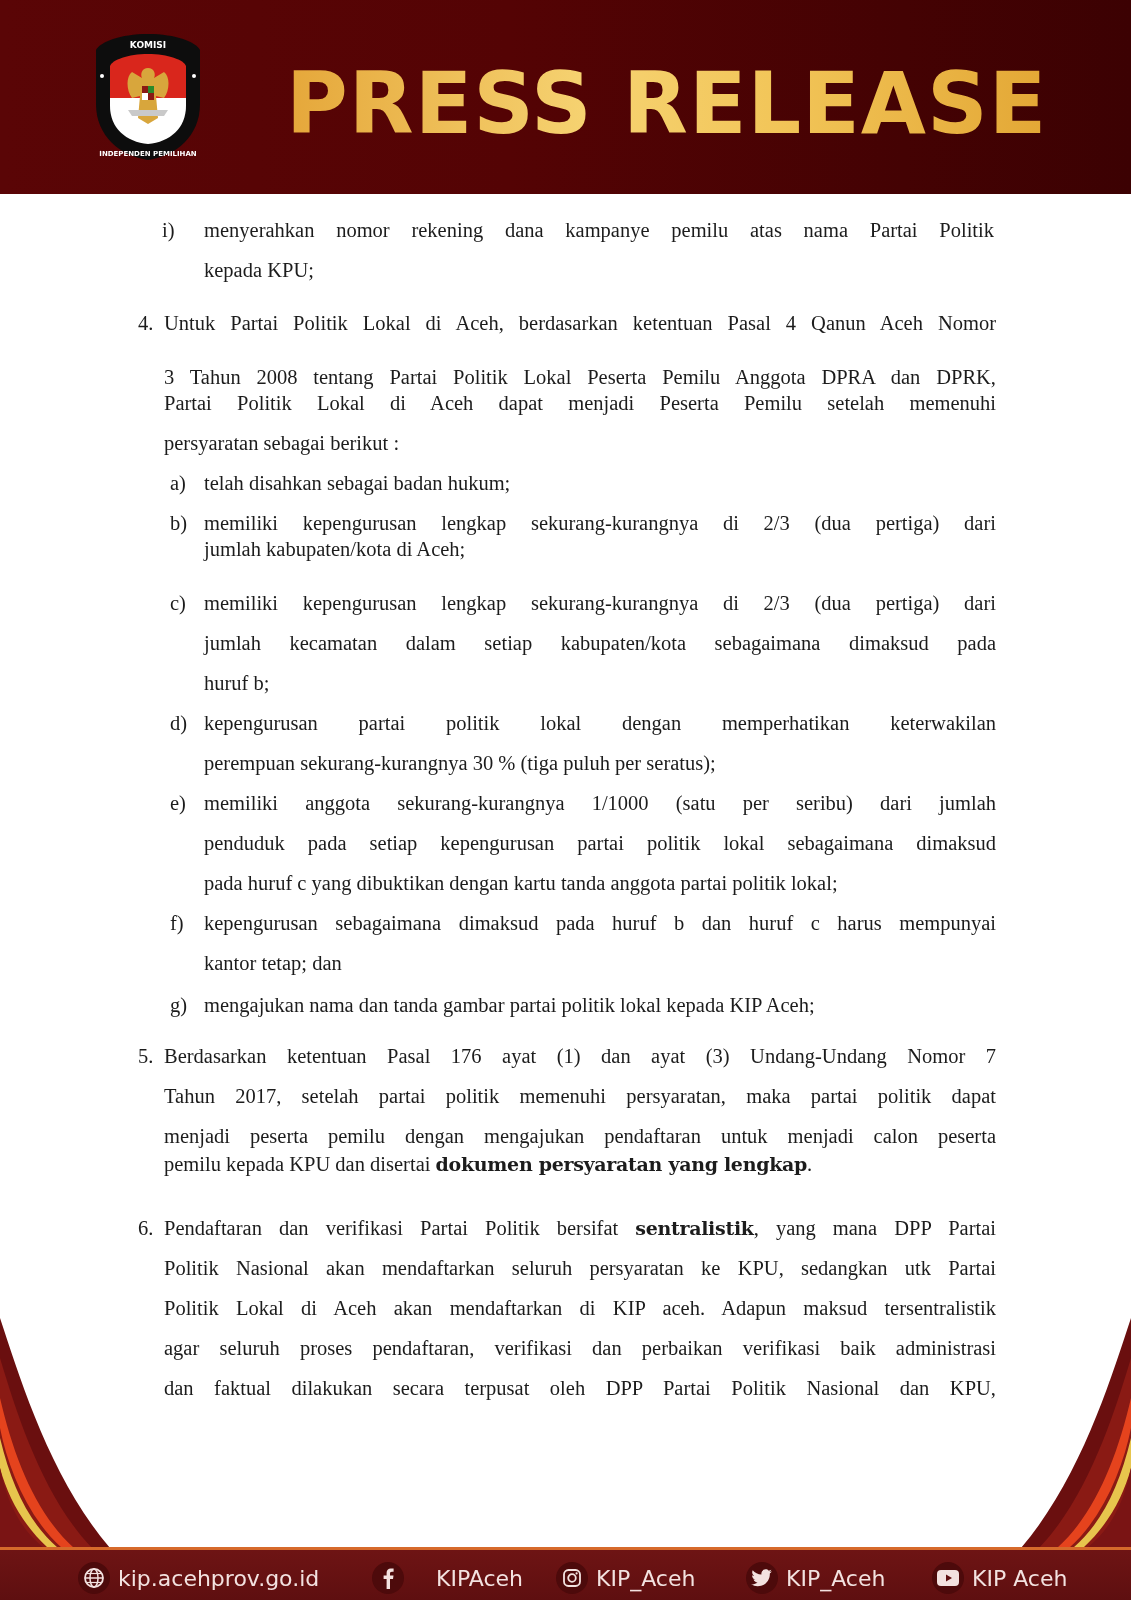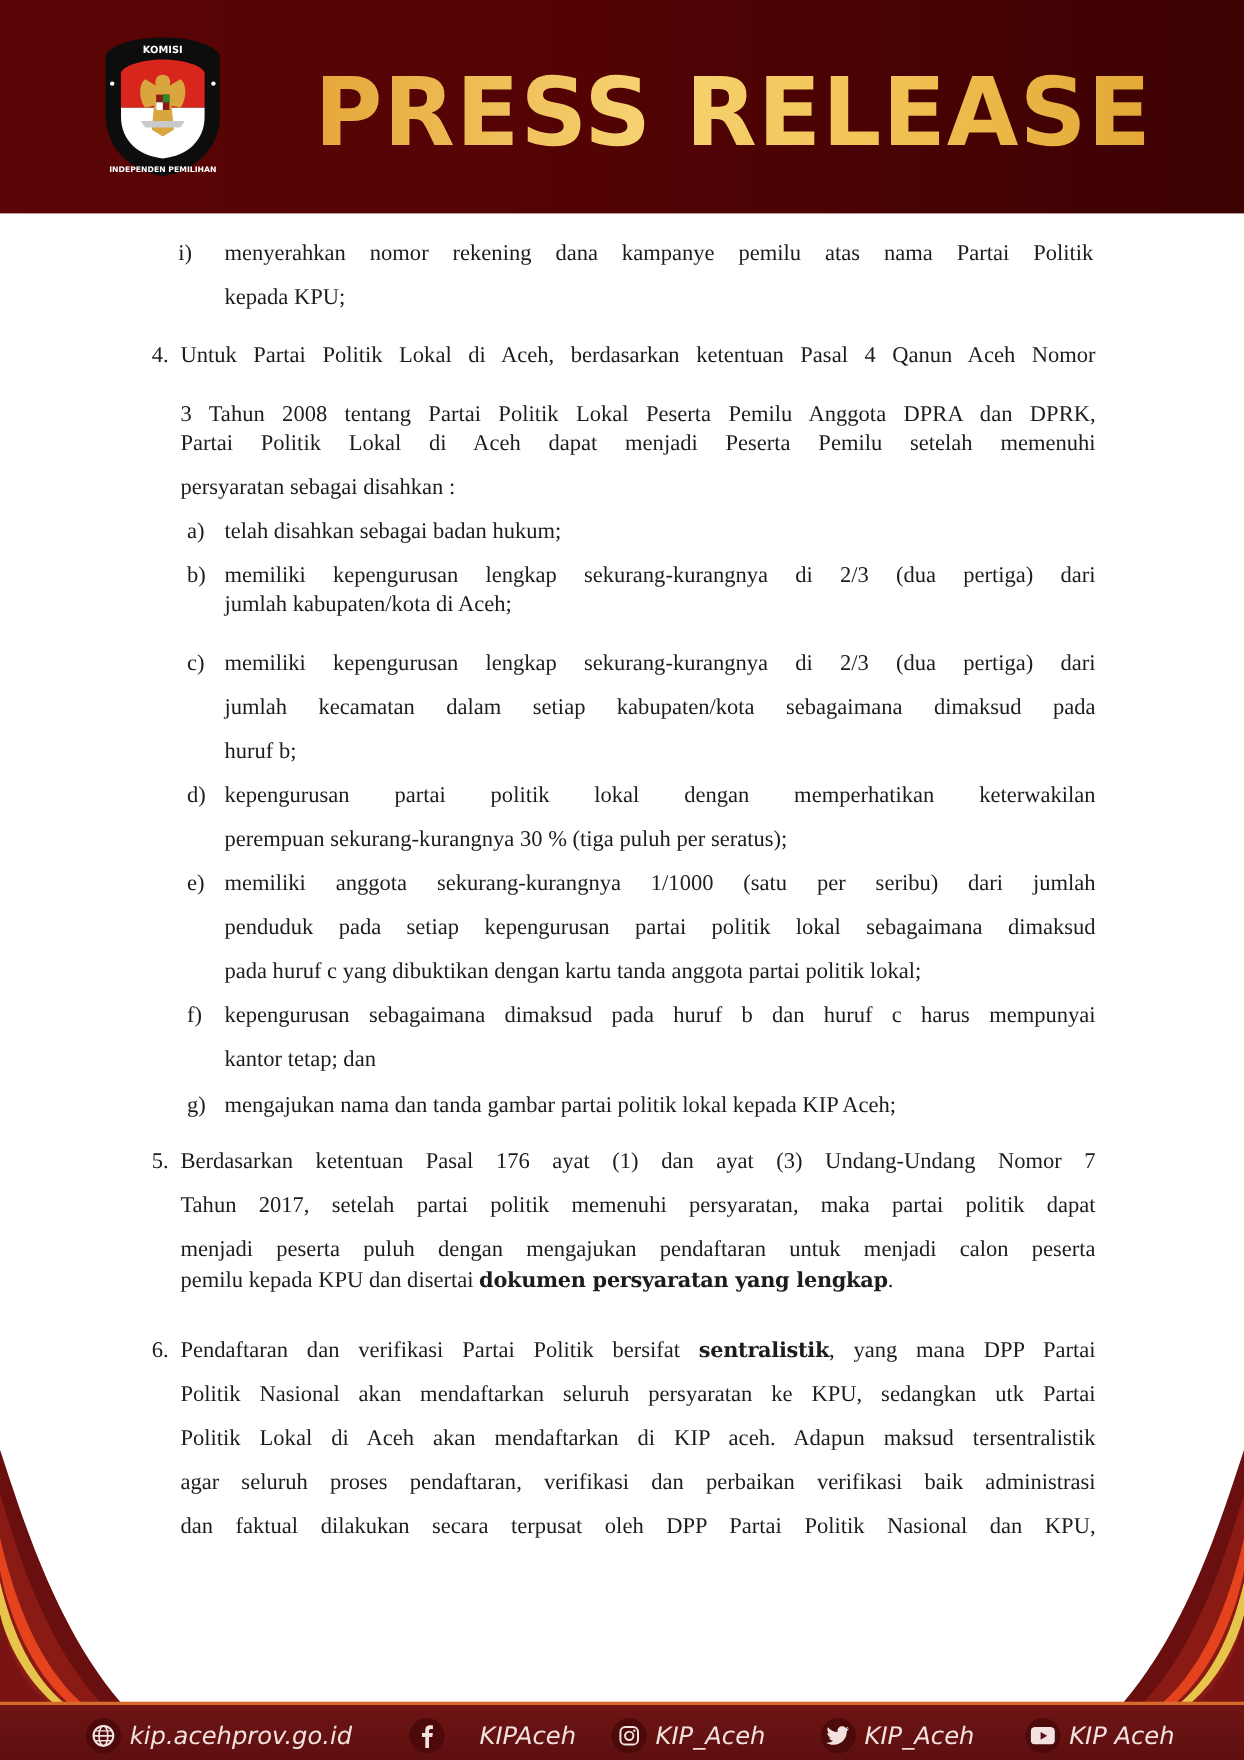--- a/index.html
+++ b/index.html
@@ -35,21 +35,20 @@
     position: absolute; top: 1487px; left: 0; width: 1079px; text-align: left;
     font-family: "Liberation Sans", sans-serif; font-weight: bold; font-size: 19px; color: #1a1a1a; margin-top: 47px;
   }
 
   
   .swoosh { position: absolute; bottom: 52px; }
   .footer {
     position: absolute; left: 0; top: 1547px; width: 1131px; height: 53px;
     background: linear-gradient(180deg, #6e1414 0%, #5e0f10 100%);
     border-top: 3px solid #d66a2b;
-    font-style: italic;
   }
   .footer-item {
     position: absolute; top: 10px; height: 36px; display: flex; align-items: center;
     font-family: "DejaVu Sans", sans-serif; font-size: 22px; color: #f3e2e0; white-space: nowrap;
   }
   .footer-icon {
     width: 32px; height: 32px; border-radius: 50%; background: #4d0a0b;
     display: inline-flex; align-items: center; justify-content: center; margin-right: 8px;
   }
 </style>
@@ -79,21 +78,21 @@
 <div>
 
   <div class="marker" style="left:162px;top:218px;">i)</div>
   <div class="line just" style="left:204px;top:218px;width:790px;">menyerahkan nomor rekening dana kampanye pemilu atas nama Partai Politik</div>
   <div class="line" style="left:204px;top:258px;">kepada KPU;</div>
 
   <div class="marker" style="left:138px;top:311px;">4.</div>
   <div class="line just" style="left:164px;top:311px;width:832px;">Untuk Partai Politik Lokal di Aceh, berdasarkan ketentuan Pasal 4 Qanun Aceh Nomor</div>
   <div class="line just" style="left:164px;top:365px;width:832px;">3 Tahun 2008 tentang Partai Politik Lokal Peserta Pemilu Anggota DPRA dan DPRK,</div>
   <div class="line just" style="left:164px;top:391px;width:832px;">Partai Politik Lokal di Aceh dapat menjadi Peserta Pemilu setelah memenuhi</div>
-  <div class="line" style="left:164px;top:431px;">persyaratan sebagai disahkan :</div>
+  <div class="line" style="left:164px;top:431px;">persyaratan sebagai berikut :</div>
 
   <div class="marker" style="left:170px;top:471px;">a)</div>
   <div class="line" style="left:204px;top:471px;">telah disahkan sebagai badan hukum;</div>
 
   <div class="marker" style="left:170px;top:511px;">b)</div>
   <div class="line just" style="left:204px;top:511px;width:792px;">memiliki kepengurusan lengkap sekurang-kurangnya di 2/3 (dua pertiga) dari</div>
   <div class="line" style="left:204px;top:537px;">jumlah kabupaten/kota di Aceh;</div>
 
   <div class="marker" style="left:170px;top:591px;">c)</div>
   <div class="line just" style="left:204px;top:591px;width:792px;">memiliki kepengurusan lengkap sekurang-kurangnya di 2/3 (dua pertiga) dari</div>
@@ -112,21 +111,21 @@
   <div class="marker" style="left:170px;top:911px;">f)</div>
   <div class="line just" style="left:204px;top:911px;width:792px;">kepengurusan sebagaimana dimaksud pada huruf b dan huruf c harus mempunyai</div>
   <div class="line" style="left:204px;top:951px;">kantor tetap; dan</div>
 
   <div class="marker" style="left:170px;top:993px;">g)</div>
   <div class="line" style="left:204px;top:993px;">mengajukan nama dan tanda gambar partai politik lokal kepada KIP Aceh;</div>
 
   <div class="marker" style="left:138px;top:1044px;">5.</div>
   <div class="line just" style="left:164px;top:1044px;width:832px;">Berdasarkan ketentuan Pasal 176 ayat (1) dan ayat (3)  Undang-Undang Nomor 7</div>
   <div class="line just" style="left:164px;top:1084px;width:832px;">Tahun 2017, setelah partai politik memenuhi persyaratan, maka partai politik dapat</div>
-  <div class="line just" style="left:164px;top:1124px;width:832px;">menjadi peserta puluh dengan mengajukan pendaftaran untuk menjadi calon peserta</div>
+  <div class="line just" style="left:164px;top:1124px;width:832px;">menjadi peserta pemilu dengan mengajukan pendaftaran untuk menjadi calon peserta</div>
   <div class="line" style="left:164px;top:1142px;margin-top:10px;"><span>pemilu kepada KPU dan disertai </span><b>dokumen persyaratan yang lengkap</b><span>.</span></div>
 
   <div class="marker" style="left:138px;top:1216px;">6.</div>
   <div class="line just" style="left:164px;top:1216px;width:832px;"><span>Pendaftaran dan verifikasi Partai Politik bersifat </span><b>sentralistik</b><span>, yang mana DPP Partai</span></div>
   <div class="line just" style="left:164px;top:1256px;width:832px;">Politik Nasional akan mendaftarkan seluruh persyaratan ke KPU, sedangkan utk Partai</div>
   <div class="line just" style="left:164px;top:1296px;width:832px;">Politik Lokal di Aceh akan mendaftarkan di KIP aceh. Adapun maksud tersentralistik</div>
   <div class="line just" style="left:164px;top:1336px;width:832px;">agar seluruh proses pendaftaran, verifikasi dan perbaikan verifikasi baik administrasi</div>
   <div class="line just" style="left:164px;top:1376px;width:832px;">dan faktual dilakukan secara terpusat oleh DPP Partai Politik Nasional dan KPU,</div>
 </div>
 

